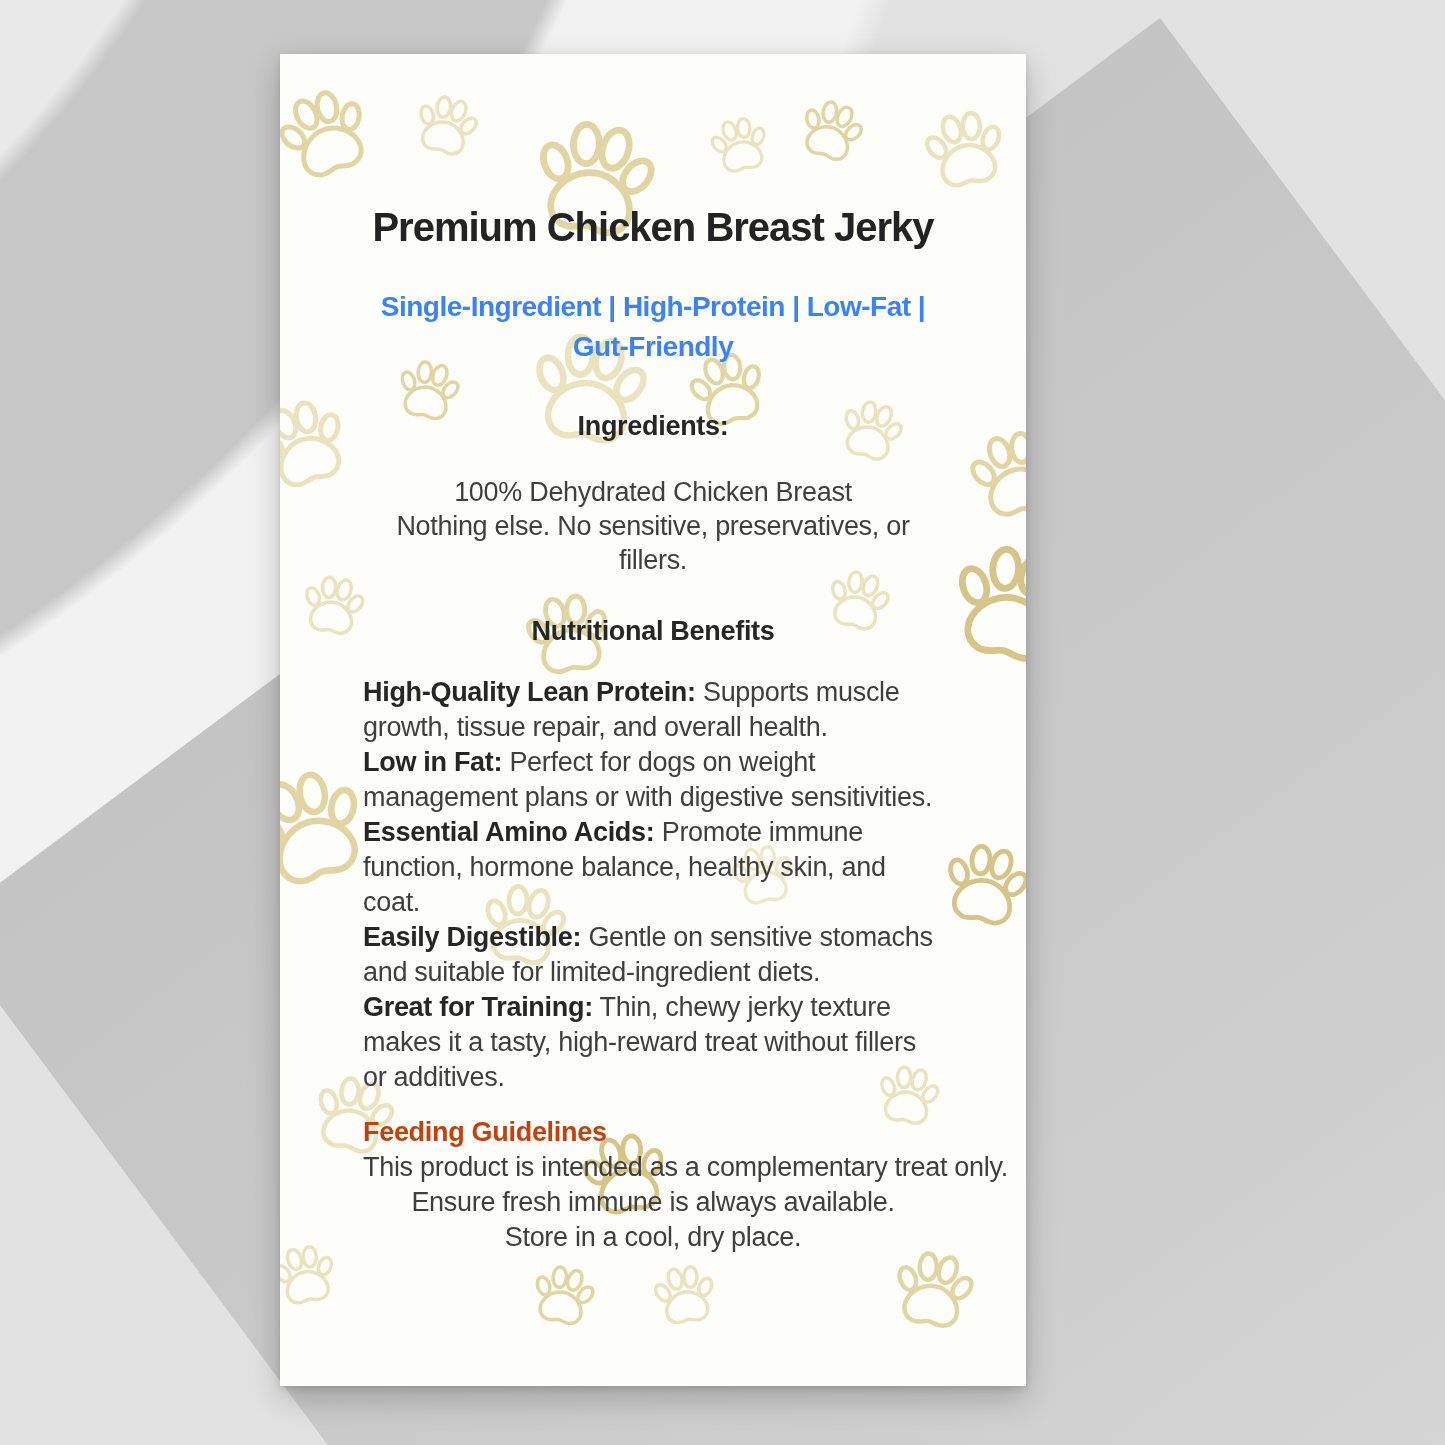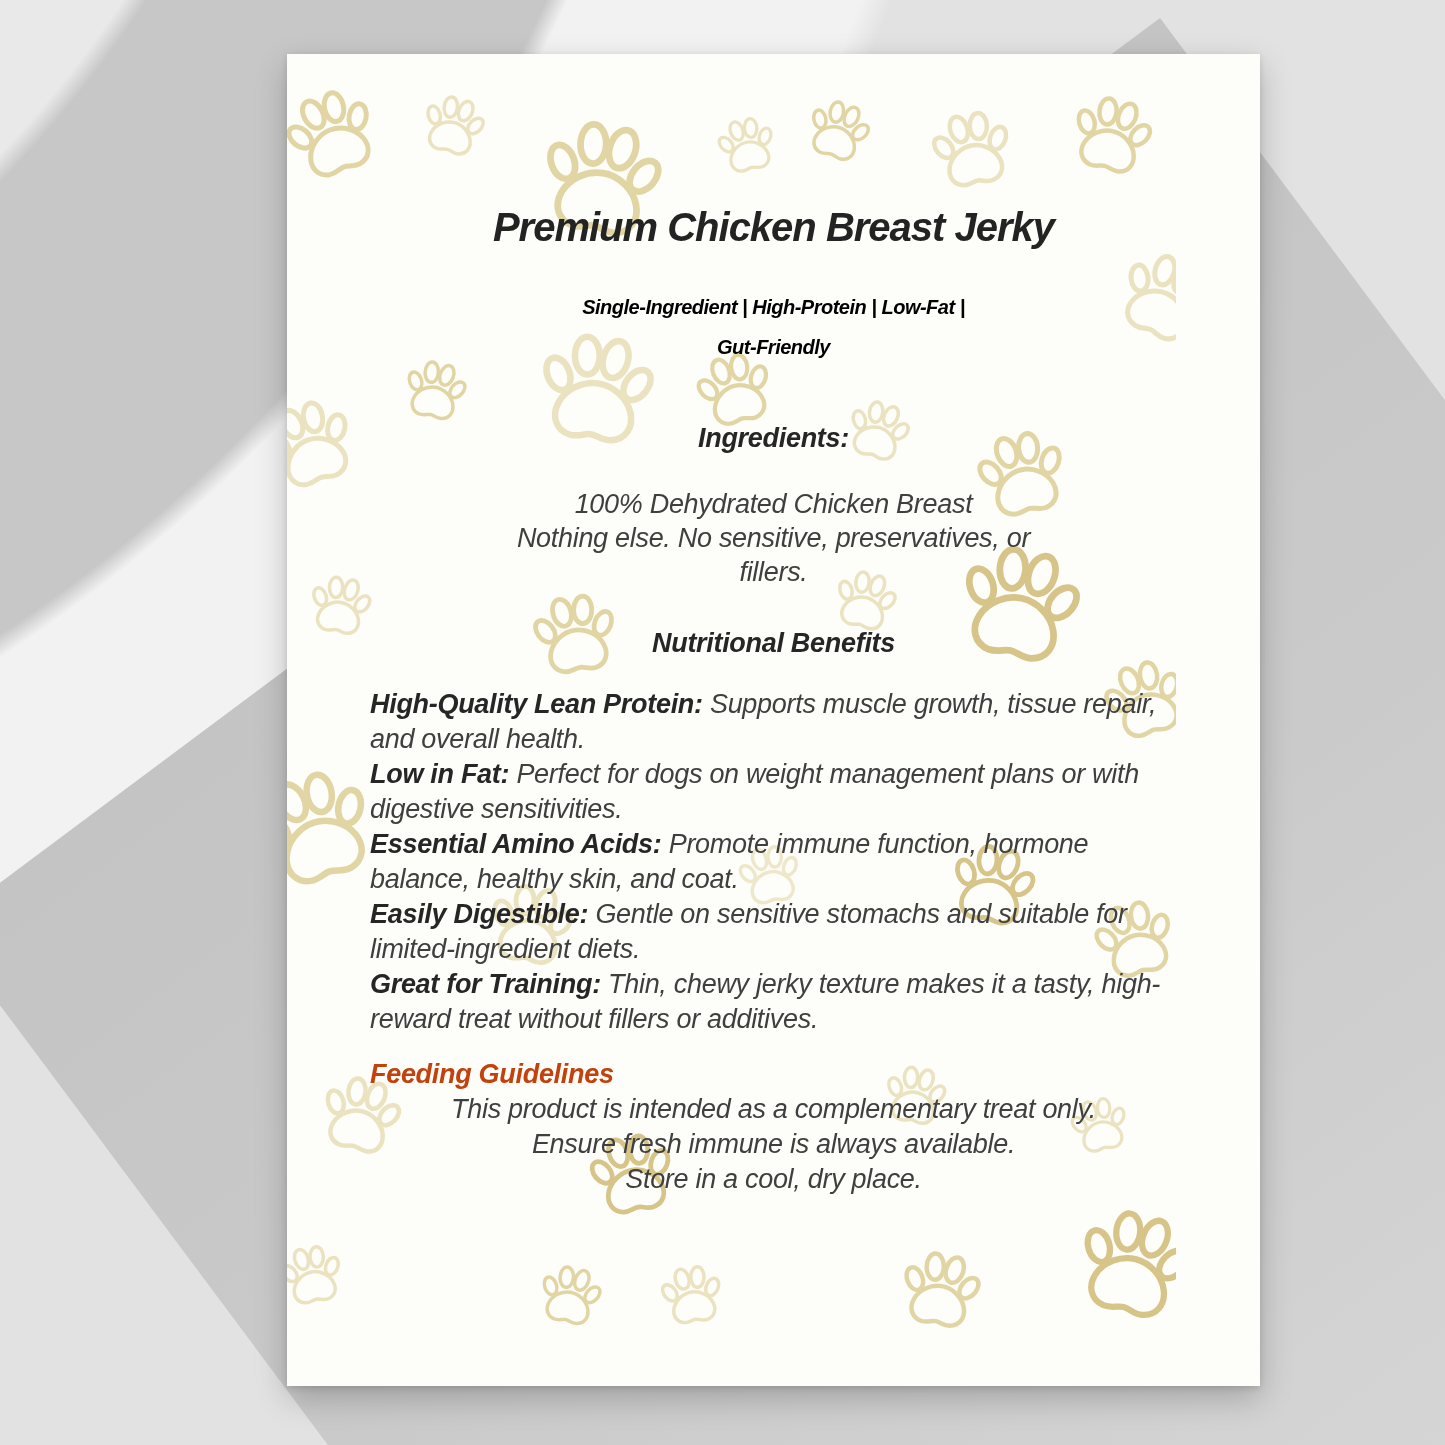--- a/index.html
+++ b/index.html
@@ -15,36 +15,36 @@
                #f2f2f2 78% 91.5%,
                #e2e2e2 93%); }
 
   
   .bg-diagonal { position:absolute; left:1160px; top:18px;
                  width:2600px; height:1520px;
                  transform:rotate(53.3deg); transform-origin:0 0;
                  background:linear-gradient(to right,
                    #c4c4c4 0%, #cacaca 25%, #d9d9d9 60%, #dedede 100%); }
 
-  .card { position:absolute; left:287px; top:54px; width:973px; height:1332px;
+  .card { position:absolute; left:280px; top:54px; width:746px; height:1332px;
           background:#fdfdfa; overflow:hidden;
-          box-shadow:0 12px 30px rgba(0,0,0,.22), 0 2px 6px rgba(0,0,0,.12);font-style:italic; }
+          box-shadow:0 12px 30px rgba(0,0,0,.22), 0 2px 6px rgba(0,0,0,.12); }
 
   .paw-pattern { position:absolute; left:0; top:0; width:889px; height:1332px; }
 
   .content { position:relative; padding:150px 83px 0; text-align:center;
              color:#3f3f3f; letter-spacing:-0.3px; }
 
   .title { margin:0; font-size:40px; line-height:46px; font-weight:bold;
            letter-spacing:-1px; color:#232323; }
 
-  .tagline { margin-top:37px; font-size:20px; line-height:40px;
-             font-weight:bold; color:#000000; letter-spacing:-0.5px; }
+  .tagline { margin-top:37px; font-size:28px; line-height:40px;
+             font-weight:bold; color:#3b82f6; letter-spacing:-0.5px; }
 
-  .sec-heading { margin-top:54px; font-size:27px; line-height:34px;
+  .sec-heading { margin-top:42px; font-size:27px; line-height:34px;
                  font-weight:bold; color:#262626; }
 
   .ing-lines { margin-top:32px; font-size:27px; line-height:34px; white-space:nowrap; }
 
   .benefits-heading { margin-top:37px; }
 
   .benefits-list { margin-top:27px; text-align:left; font-size:27px; line-height:35px; }
   .benefits-list p { margin:0; }
   .benefits-list strong { color:#262626; }
 

